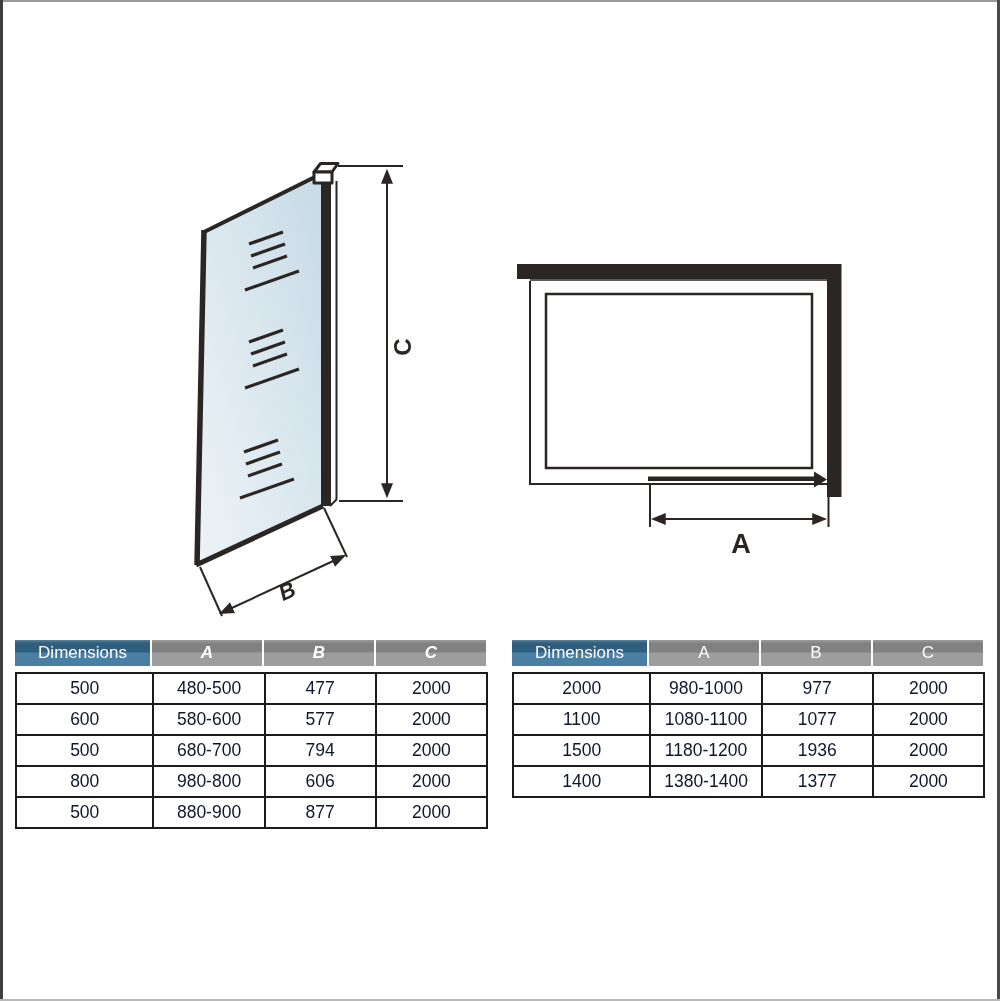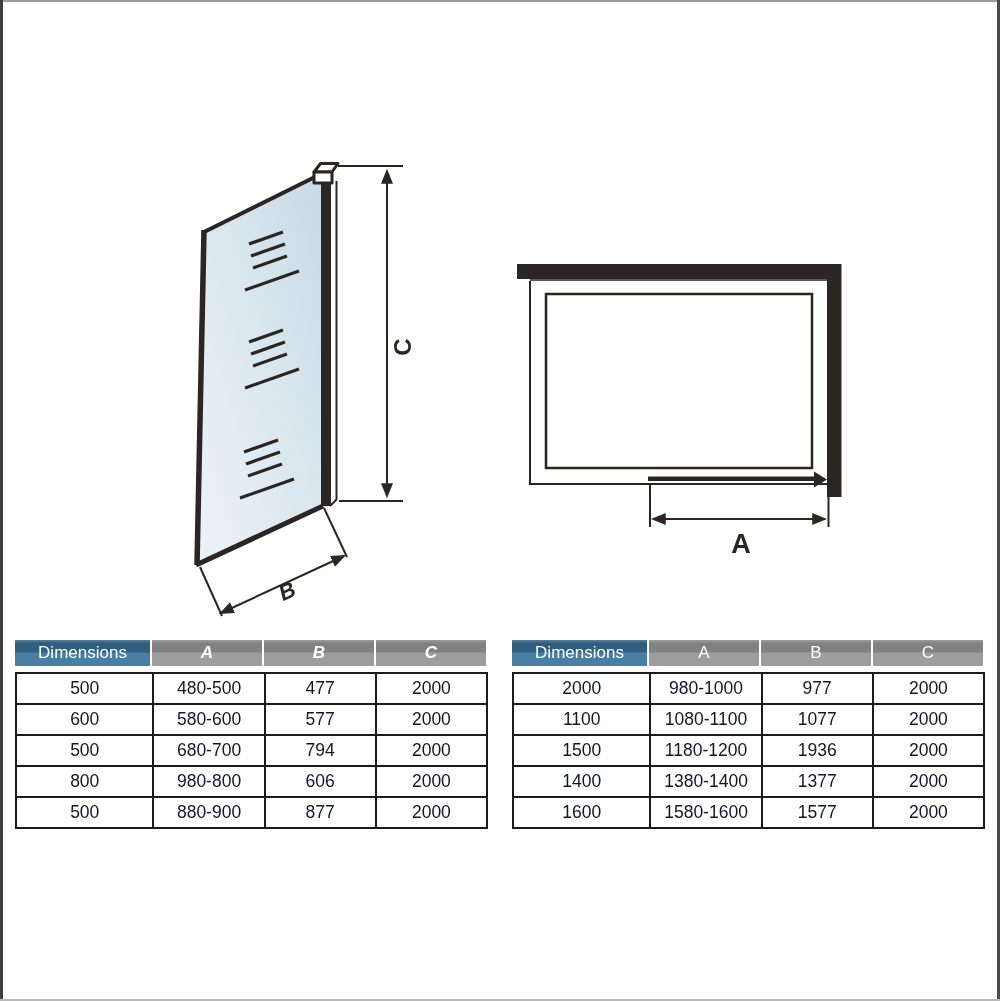--- a/index.html
+++ b/index.html
@@ -206,22 +206,16 @@
           <td>1180-1200</td>
           <td>1936</td>
           <td>2000</td>
         </tr>
         <tr>
           <td>1400</td>
           <td>1380-1400</td>
           <td>1377</td>
           <td>2000</td>
         </tr>
-        <tr>
-          <td>1600</td>
-          <td>1580-1600</td>
-          <td>1577</td>
-          <td>2000</td>
-        </tr>
       </tbody>
     </table>
   </div>
 </div>
 
 </body></html>

